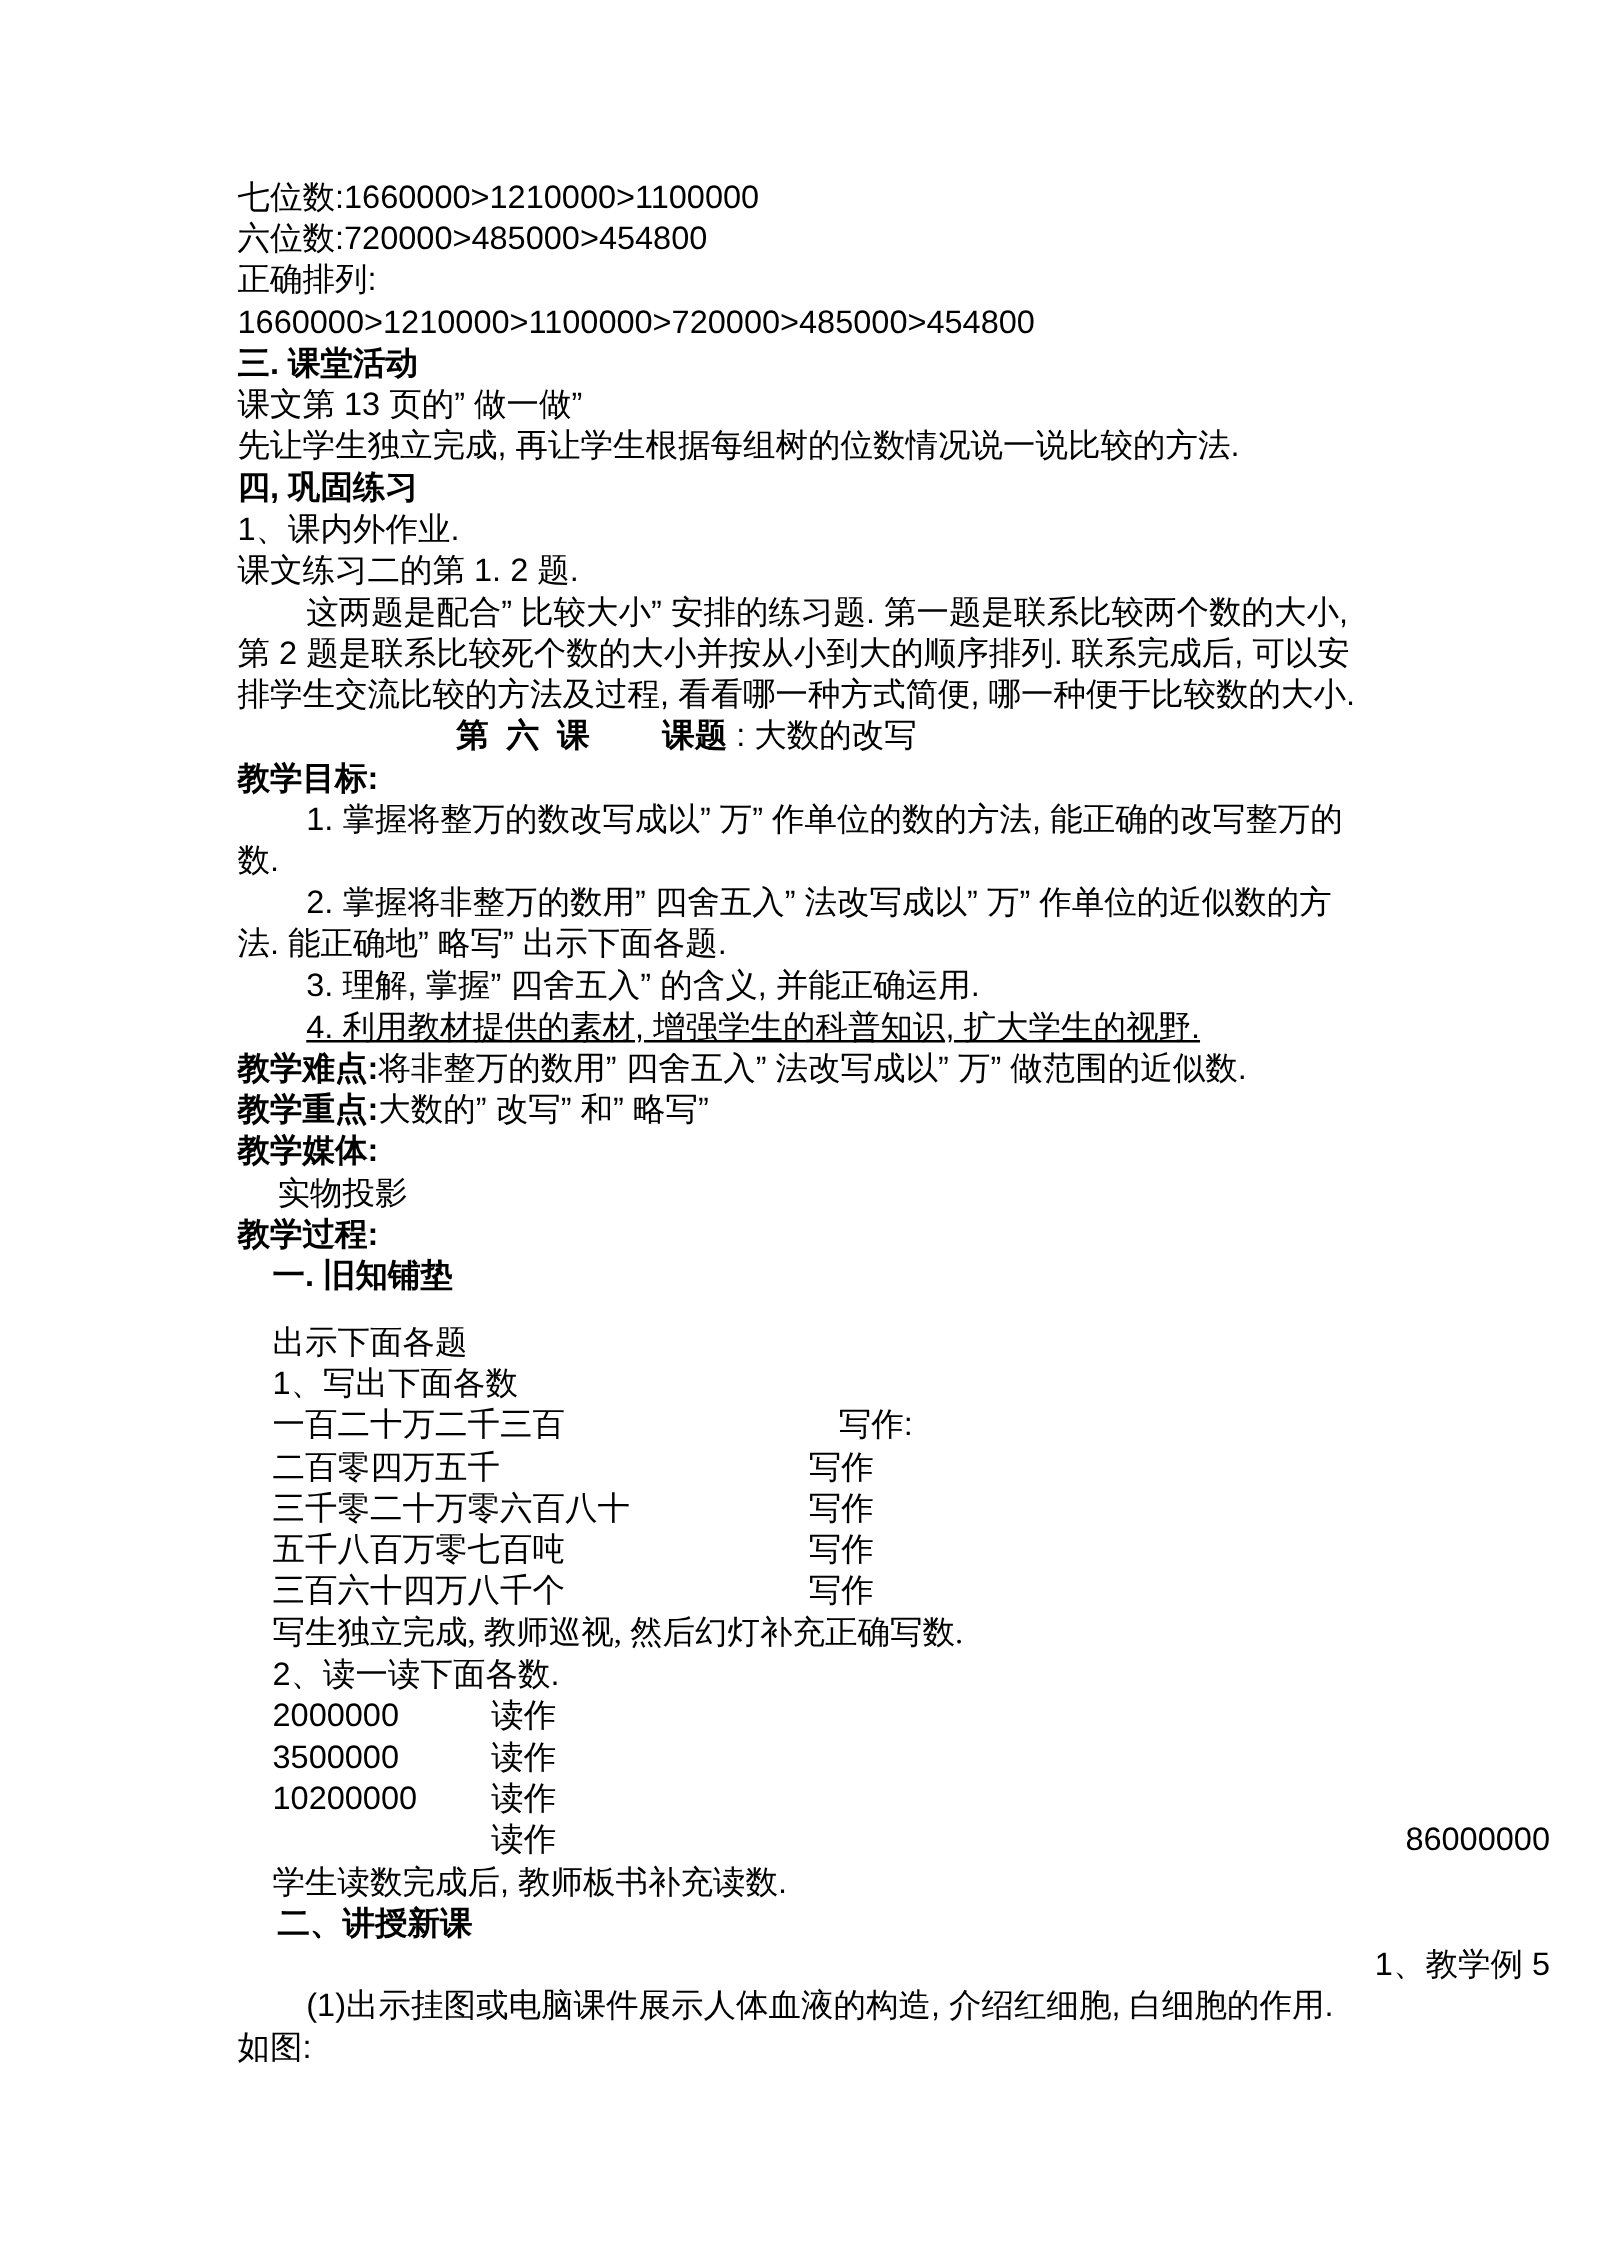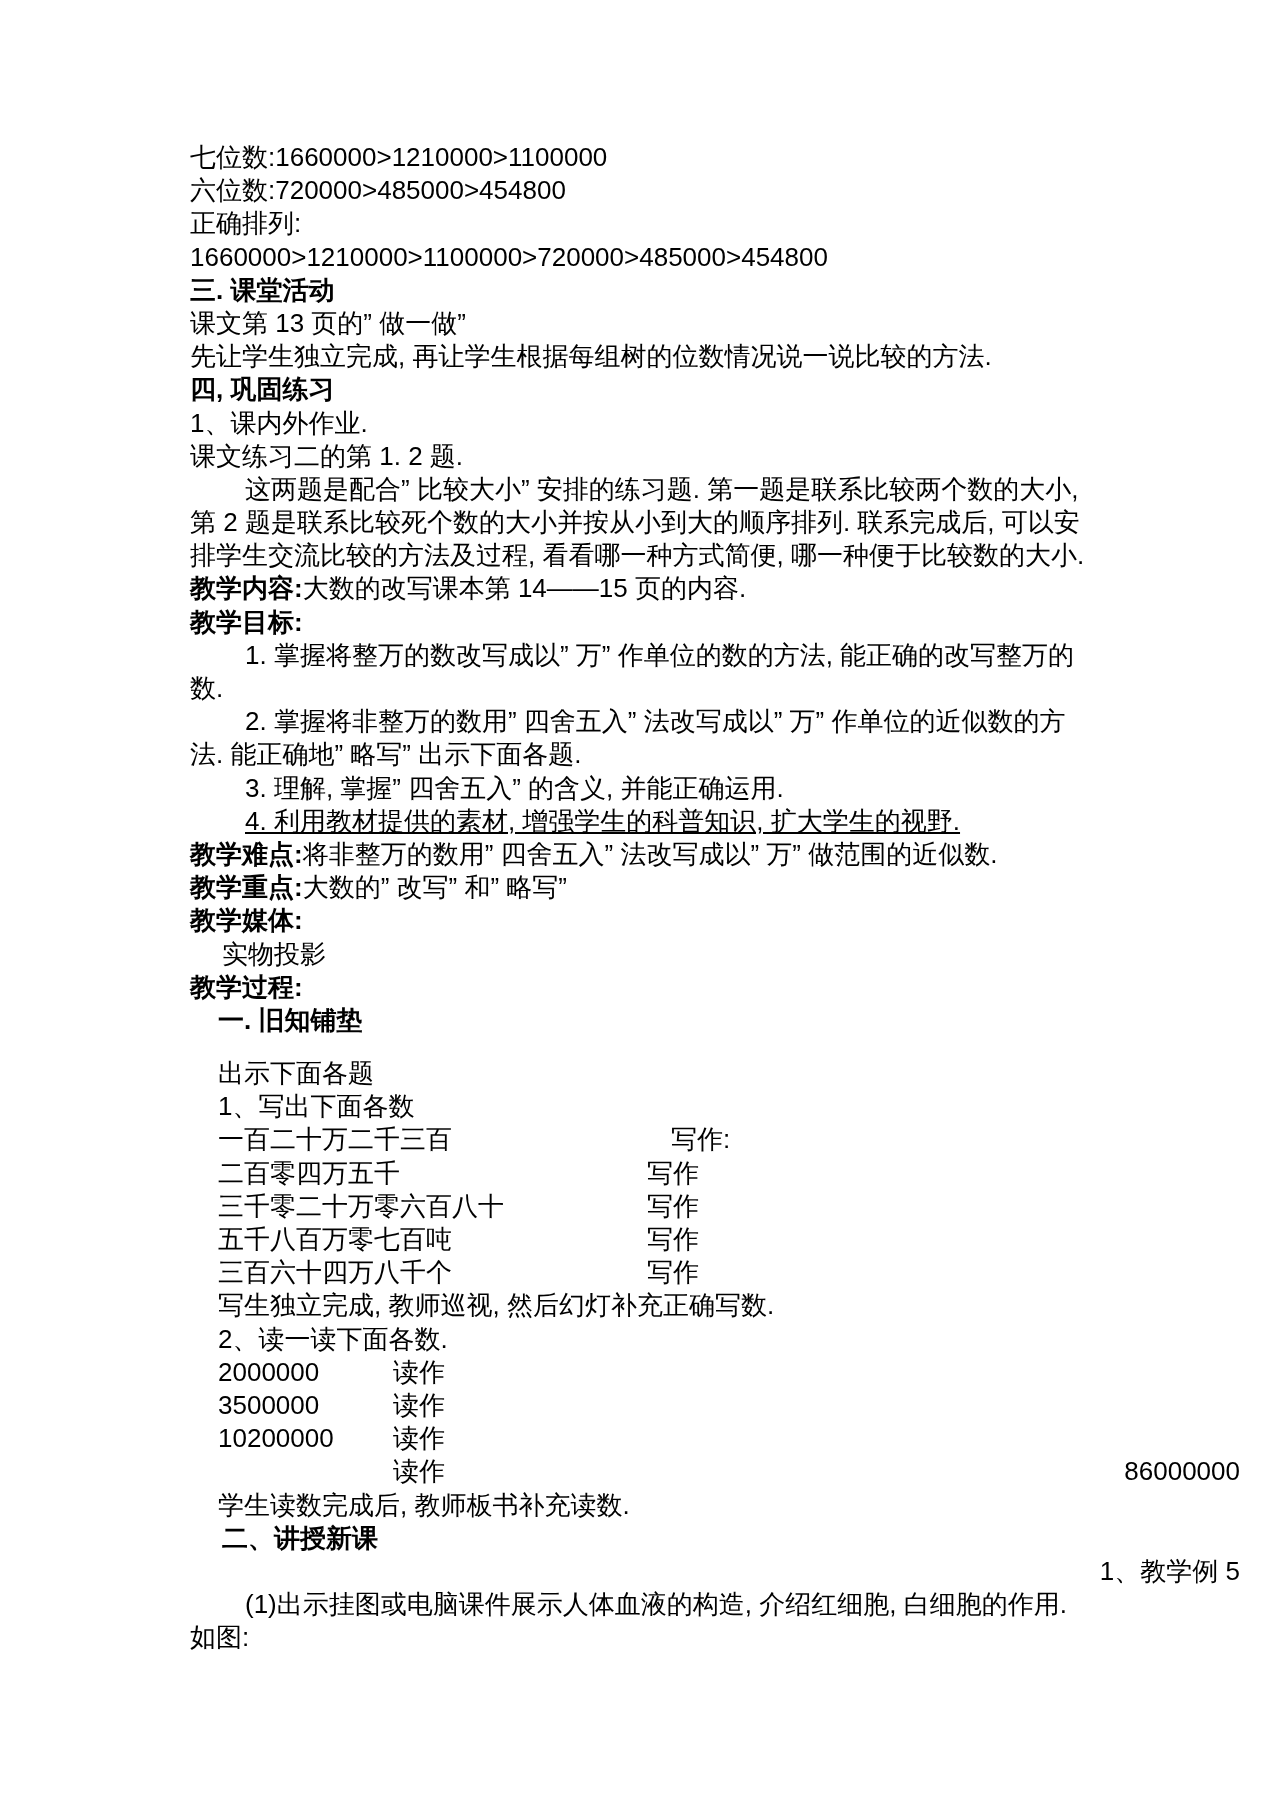--- a/index.html
+++ b/index.html
@@ -30,42 +30,42 @@
     <div class="line"><span class="r">1660000&gt;1210000&gt;1100000&gt;720000&gt;485000&gt;454800</span></div>
     <div class="line"><span class="b">三. 课堂活动</span></div>
     <div class="line"><span class="r">课文第 13 页的” 做一做”</span></div>
     <div class="line"><span class="r">先让学生独立完成, 再让学生根据每组树的位数情况说一说比较的方法.</span></div>
     <div class="line"><span class="b">四, 巩固练习</span></div>
     <div class="line"><span class="r">1、课内外作业.</span></div>
     <div class="line"><span class="r">课文练习二的第 1. 2 题.</span></div>
     <div class="line" style="padding-left: 55px;"><span class="r">这两题是配合” 比较大小” 安排的练习题. 第一题是联系比较两个数的大小,</span></div>
     <div class="line"><span class="r">第 2 题是联系比较死个数的大小并按从小到大的顺序排列. 联系完成后, 可以安</span></div>
     <div class="line"><span class="r">排学生交流比较的方法及过程, 看看哪一种方式简便, 哪一种便于比较数的大小.</span></div>
-    <div class="line"><span class="b">教学内容:</span><span class="r">大数的改写课本第 14——15 页的内容.</span></div>
+    <div class="line" style="padding-left: 175px;"><span class="b">第  六  课</span><span class="r">        </span><span class="b">课题</span><span class="r"> : 大数的改写</span></div>
     <div class="line"><span class="b">教学目标:</span></div>
     <div class="line" style="padding-left: 55px;"><span class="r">1. 掌握将整万的数改写成以” 万” 作单位的数的方法, 能正确的改写整万的</span></div>
     <div class="line"><span class="r">数.</span></div>
     <div class="line" style="padding-left: 55px;"><span class="r">2. 掌握将非整万的数用” 四舍五入” 法改写成以” 万” 作单位的近似数的方</span></div>
     <div class="line"><span class="r">法. 能正确地” 略写” 出示下面各题.</span></div>
     <div class="line" style="padding-left: 55px;"><span class="r">3. 理解, 掌握” 四舍五入” 的含义, 并能正确运用.</span></div>
     <div class="line" style="padding-left: 55px; text-decoration: underline;"><span class="r">4. 利用教材提供的素材, 增强学生的科普知识, 扩大学生的视野.</span></div>
     <div class="line"><span class="b">教学难点:</span><span class="r">将非整万的数用” 四舍五入” 法改写成以” 万” 做范围的近似数.</span></div>
     <div class="line"><span class="b">教学重点:</span><span class="r">大数的” 改写” 和” 略写”</span></div>
     <div class="line"><span class="b">教学媒体:</span></div>
     <div class="line" style="padding-left: 32px;"><span class="r">实物投影</span></div>
     <div class="line"><span class="b">教学过程:</span></div>
     <div class="line" style="padding-left: 28px;"><span class="b">一. 旧知铺垫</span></div>
     <div class="line" style="padding-left: 28px; margin-top: 20px;"><span class="r">出示下面各题</span></div>
     <div class="line" style="padding-left: 28px;"><span class="r">1、写出下面各数</span></div>
     <div class="line" style="padding-left: 28px;"><span class="r">一百二十万二千三百</span><span class="col2 r" style="left: 481px;">写作:</span></div>
     <div class="line" style="padding-left: 28px;"><span class="r">二百零四万五千</span><span class="col2 r" style="left: 457px;">写作</span></div>
     <div class="line" style="padding-left: 28px;"><span class="r">三千零二十万零六百八十</span><span class="col2 r" style="left: 457px;">写作</span></div>
     <div class="line" style="padding-left: 28px;"><span class="r">五千八百万零七百吨</span><span class="col2 r" style="left: 457px;">写作</span></div>
     <div class="line" style="padding-left: 28px;"><span class="r">三百六十四万八千个</span><span class="col2 r" style="left: 457px;">写作</span></div>
-    <div class="line" style="padding-left: 28px;"><span class="r">写生独立完成, 教师巡视, 然后幻灯补充正确写数.</span></div>
+    <div class="line" style="padding-left: 28px; font-family: Liberation Serif, serif;"><span class="r">写生独立完成, 教师巡视, 然后幻灯补充正确写数.</span></div>
     <div class="line" style="padding-left: 28px;"><span class="r">2、读一读下面各数.</span></div>
     <div class="line" style="padding-left: 28px;"><span class="r">2000000</span><span class="col2 r" style="left: 203px;">读作</span></div>
     <div class="line" style="padding-left: 28px;"><span class="r">3500000</span><span class="col2 r" style="left: 203px;">读作</span></div>
     <div class="line" style="padding-left: 28px;"><span class="r">10200000</span><span class="col2 r" style="left: 203px;">读作</span></div>
     <div class="line" style="padding-left: 28px; text-align: right;"><span class="r">86000000</span><span class="col2 r" style="left: 203px;">读作</span></div>
     <div class="line" style="padding-left: 28px;"><span class="r">学生读数完成后, 教师板书补充读数.</span></div>
     <div class="line" style="padding-left: 32px;"><span class="b">二、讲授新课</span></div>
     <div class="line" style="padding-left: 55px; text-align: right;"><span class="r">1、教学例 5</span></div>
     <div class="line" style="padding-left: 55px;"><span class="r">(1)出示挂图或电脑课件展示人体血液的构造, 介绍红细胞, 白细胞的作用.</span></div>
     <div class="line"><span class="r">如图:</span></div>

